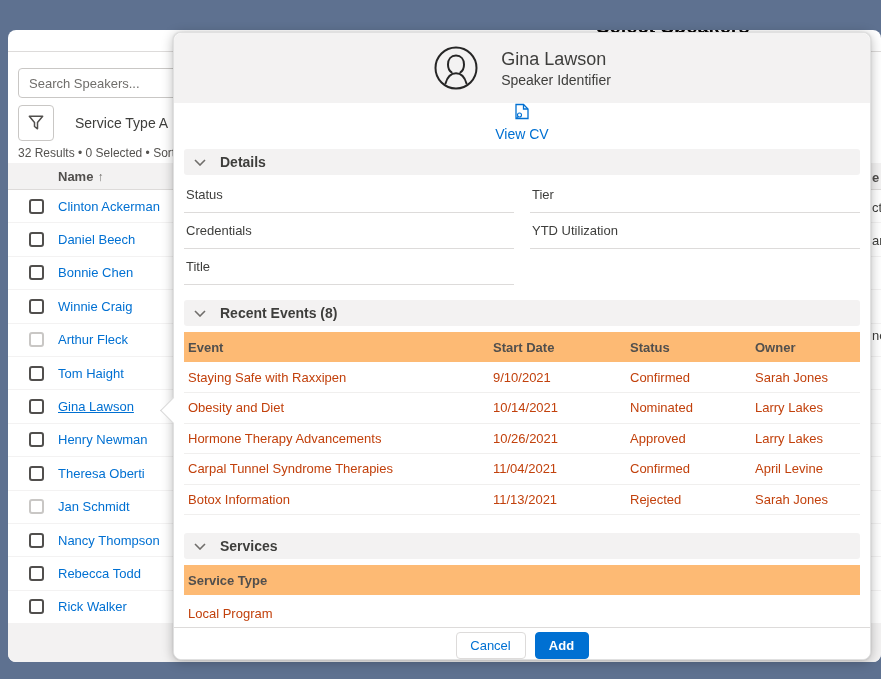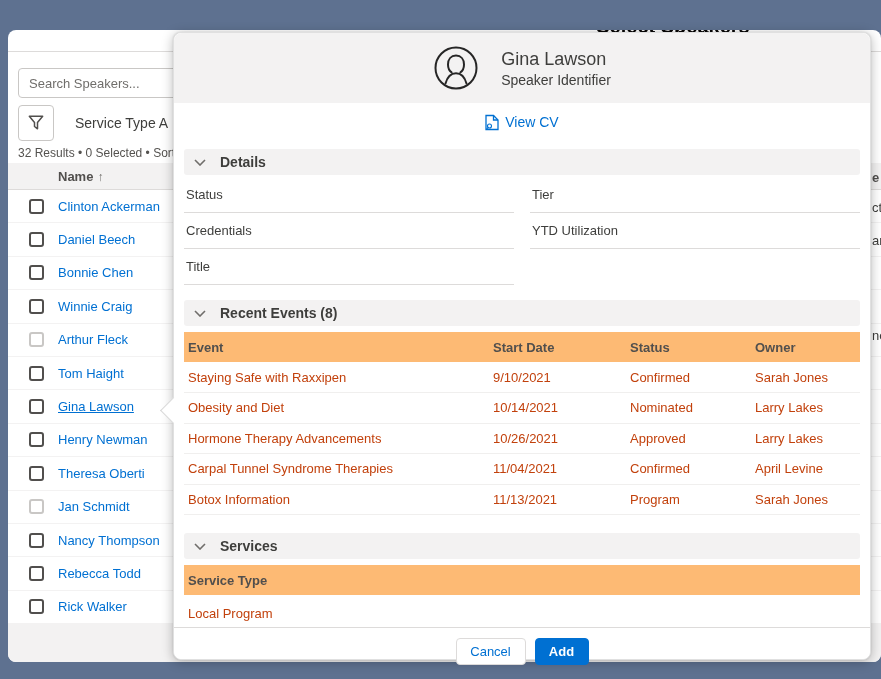--- a/index.html
+++ b/index.html
@@ -74,21 +74,21 @@
   }
   .modal-header {
     height:70px; background:#f3f2f2; border-radius:8px 8px 0 0;
     display:flex; align-items:center; justify-content:center; gap:22px;
   }
   .avatar { width:46px; height:46px; flex:none; }
   .who { text-align:left; }
   .who-name { font-size:18px; color:#3e3e3c; }
   .who-sub { font-size:14px; color:#3e3e3c; margin-top:2px; }
   .viewcv-row { height:38px; display:flex; align-items:center; justify-content:center; gap:6px; }
-  .viewcv-link { font-size:14px; color:#0070d2; text-decoration:none; cursor:pointer; display:flex; align-items:center; gap:6px; }
+  .viewcv-link { font-size:14px; color:#0070d2; text-decoration:none; cursor:pointer; display:flex; align-items:center; gap:6px;flex-direction:column; }
 
   .modal-content { padding:0 10px; }
   .section-bar {
     margin-top:8px; height:26px; background:#f3f2f2; border-radius:3px;
     display:flex; align-items:center; cursor:pointer;
   }
   .section-bar .chev { margin:0 14px 0 10px; display:flex; }
   .section-title { font-size:14px; font-weight:bold; color:#3e3e3c; }
   .sec-events { margin-top:15px; }
   .sec-services { margin-top:18px; }
@@ -106,21 +106,21 @@
   table.data td {
     font-size:13px; color:#c2410c; height:30.5px; padding:0 8px 0 4px;
     border-bottom:1px solid #f0efee; white-space:nowrap; overflow:hidden;
   }
   .col-event { width:305px; } .col-date { width:137px; } .col-status { width:125px; }
   table.svc td { height:37px; border-bottom:none; }
 
   .modal-footer {
     position:absolute; left:0; right:0; bottom:0; height:32px;
     border-top:1px solid #dddbda; background:#fff; border-radius:0 0 8px 8px;
-    display:flex; align-items:flex-start; justify-content:center; gap:9px; padding-top:10px;
+    display:flex; align-items:flex-end; justify-content:center; gap:9px; padding-top:2px;
   }
   .btn {
     height:27px; border-radius:4px; font-family:inherit; font-size:13px; cursor:pointer;
     display:inline-flex; align-items:center; justify-content:center;
   }
   .btn-cancel { width:70px; background:#fff; border:1px solid #dddbda; color:#0070d2; }
   .btn-add { width:54px; background:#0070d2; border:1px solid #0070d2; color:#fff; font-weight:bold; }
 
   svg { display:block; }
 </style>
@@ -318,21 +318,21 @@
         </tr>
         <tr>
           <td>Carpal Tunnel Syndrome Therapies</td>
           <td>11/04/2021</td>
           <td>Confirmed</td>
           <td>April Levine</td>
         </tr>
         <tr>
           <td>Botox Information</td>
           <td>11/13/2021</td>
-          <td>Program</td>
+          <td>Rejected</td>
           <td>Sarah Jones</td>
         </tr>
       </tbody>
     </table>
 
     <div class="section-bar sec-services">
       <span class="chev">
         <svg width="12" height="7" viewBox="0 0 12 7" fill="none" stroke="#706e6b" stroke-width="1.6">
             <path d="M1 1 l5 5 l5 -5"></path>
           </svg>

